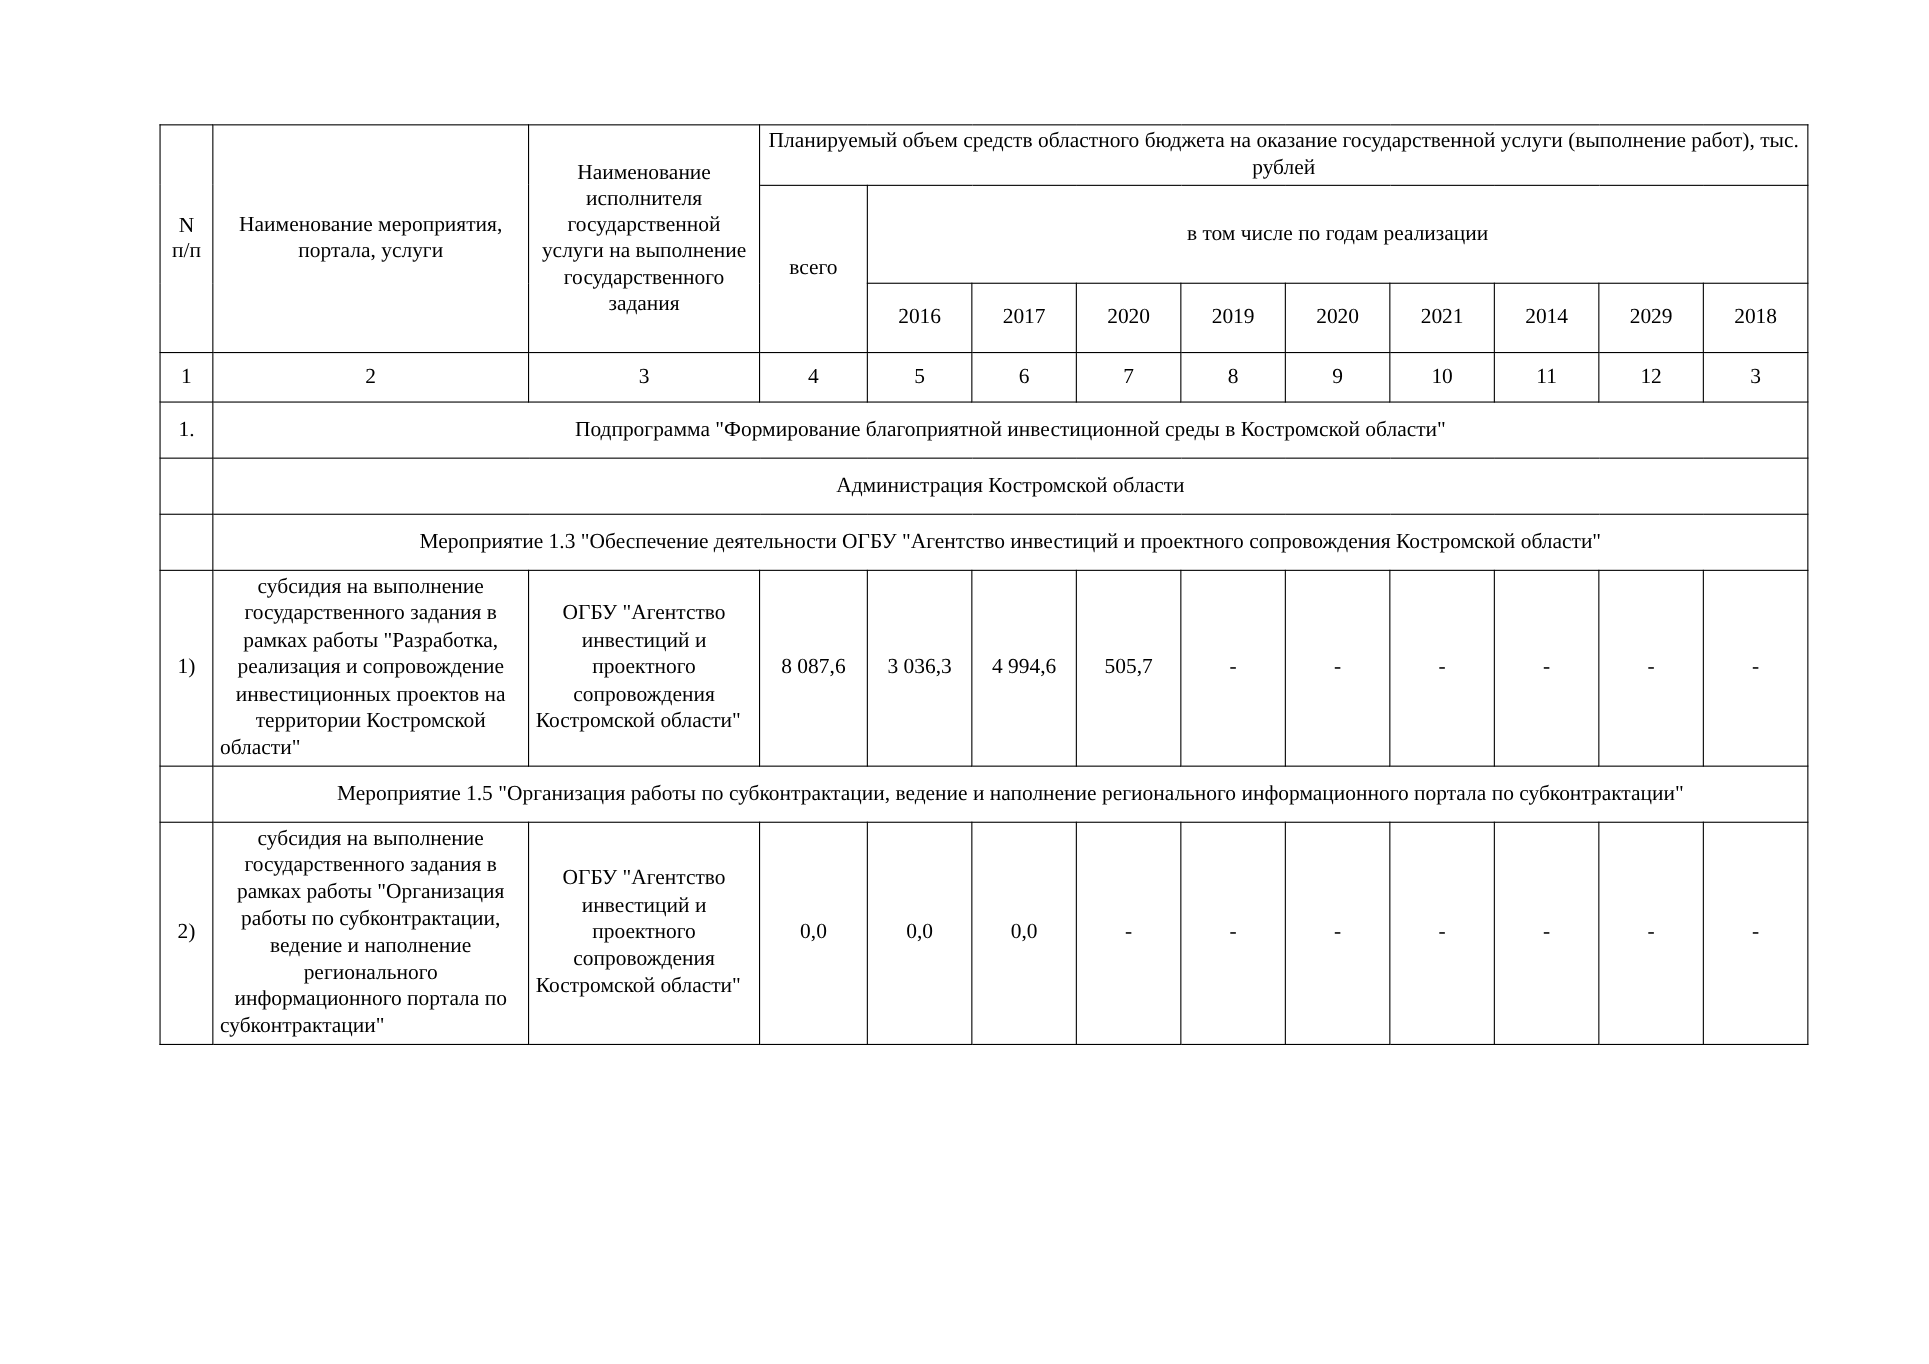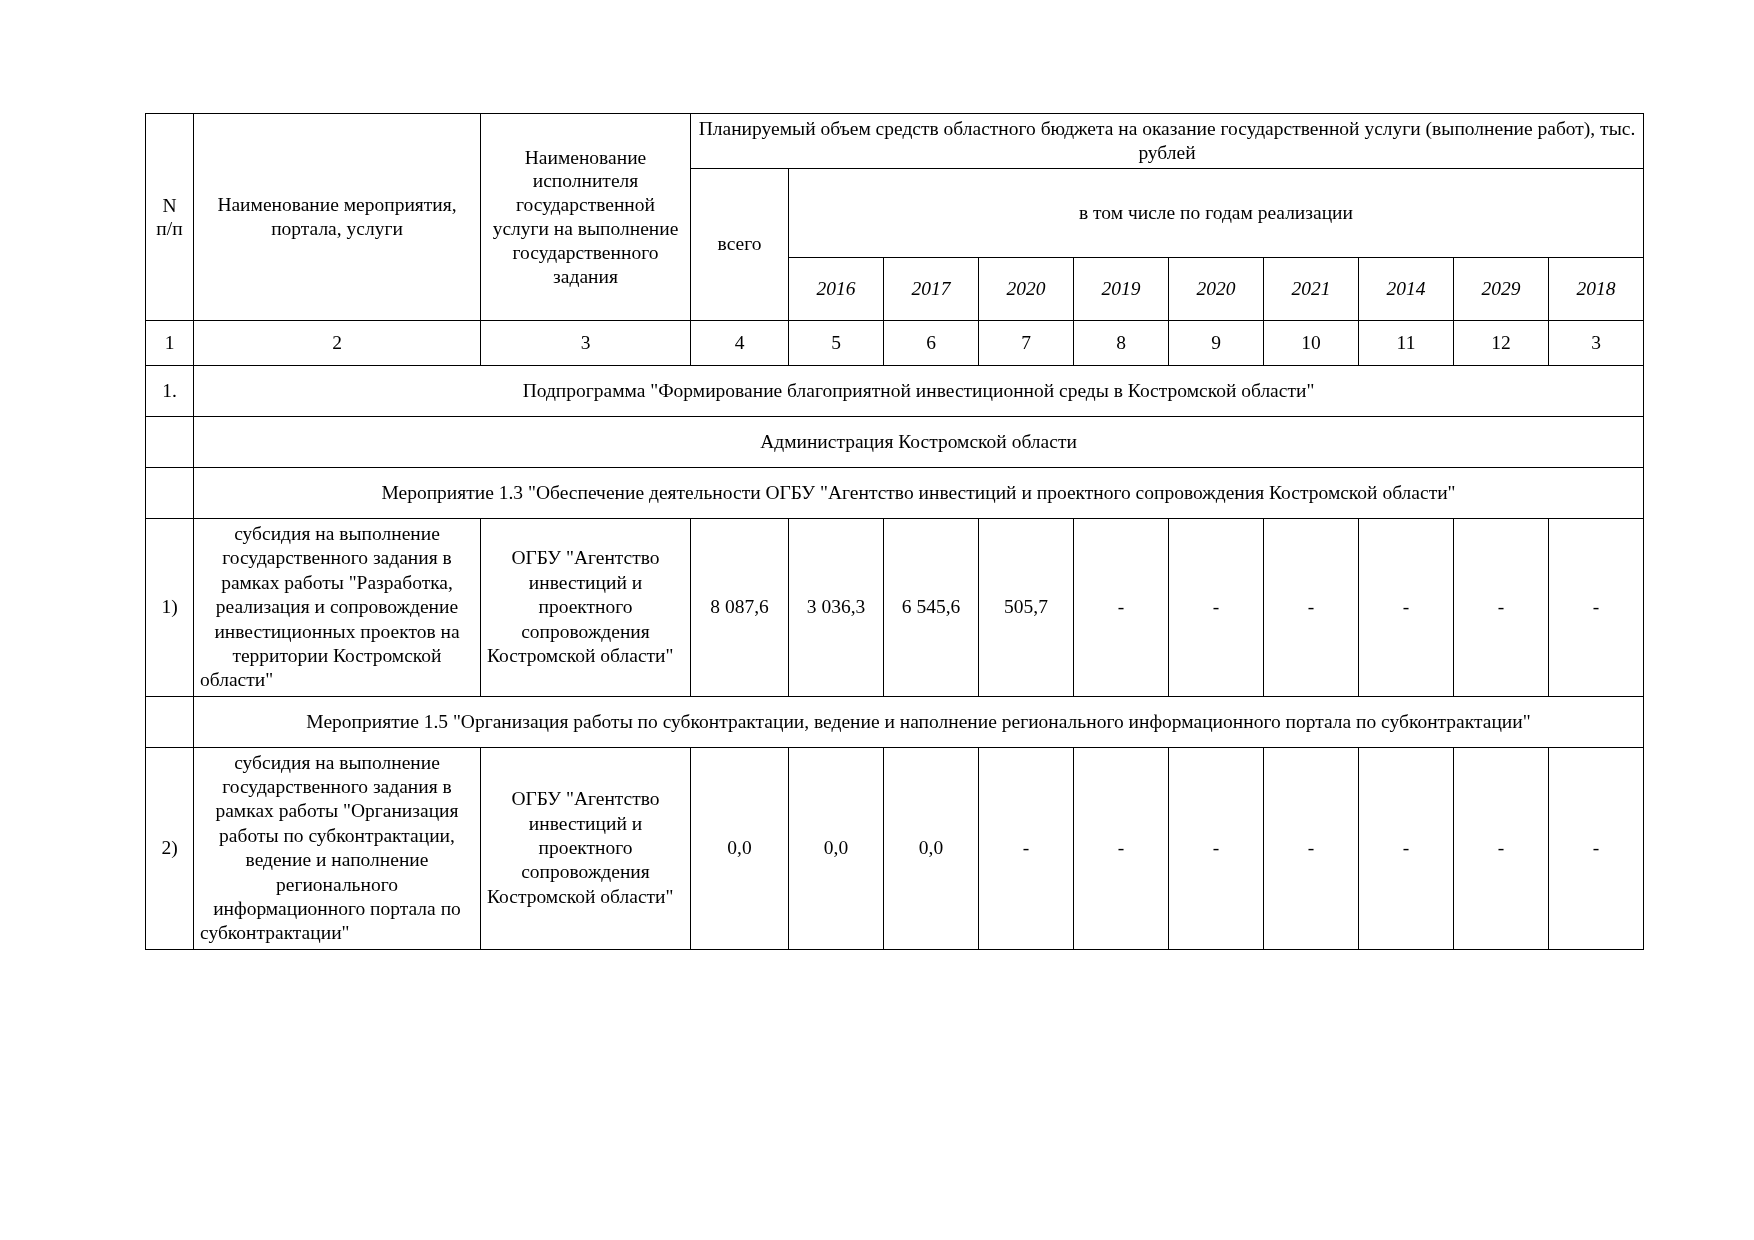--- a/index.html
+++ b/index.html
@@ -59,21 +59,20 @@
     text-align-last: left;
     vertical-align: top;
     padding: 8px 6px;
     line-height: 1.25;
   }
   .np {
     line-height: 1.18;
   }
   .year-cell {
     height: 56px;
-    font-style: italic;
   }
   .tall-head {
     height: 200px;
   }
   .dash {
     text-align: center;
   }
   
   col.c-num { width: 48px; }
   col.c-name { width: 287px; }
@@ -158,21 +157,21 @@
       <td></td>
       <td colspan="12">Мероприятие 1.3 "Обеспечение деятельности ОГБУ "Агентство инвестиций и проектного сопровождения Костромской области"</td>
     </tr>
 
     <tr>
       <td>1)</td>
       <td class="just">субсидия на выполнение государственного задания в рамках работы "Разработка, реализация и сопровождение инвестиционных проектов на территории Костромской области"</td>
       <td class="exec">ОГБУ "Агентство инвестиций и проектного сопровождения Костромской области"</td>
       <td>8 087,6</td>
       <td>3 036,3</td>
-      <td>6 545,6</td>
+      <td>4 994,6</td>
       <td>505,7</td>
       <td class="dash">-</td>
       <td class="dash">-</td>
       <td class="dash">-</td>
       <td class="dash">-</td>
       <td class="dash">-</td>
       <td class="dash">-</td>
     </tr>
 
     <tr class="section-row">

